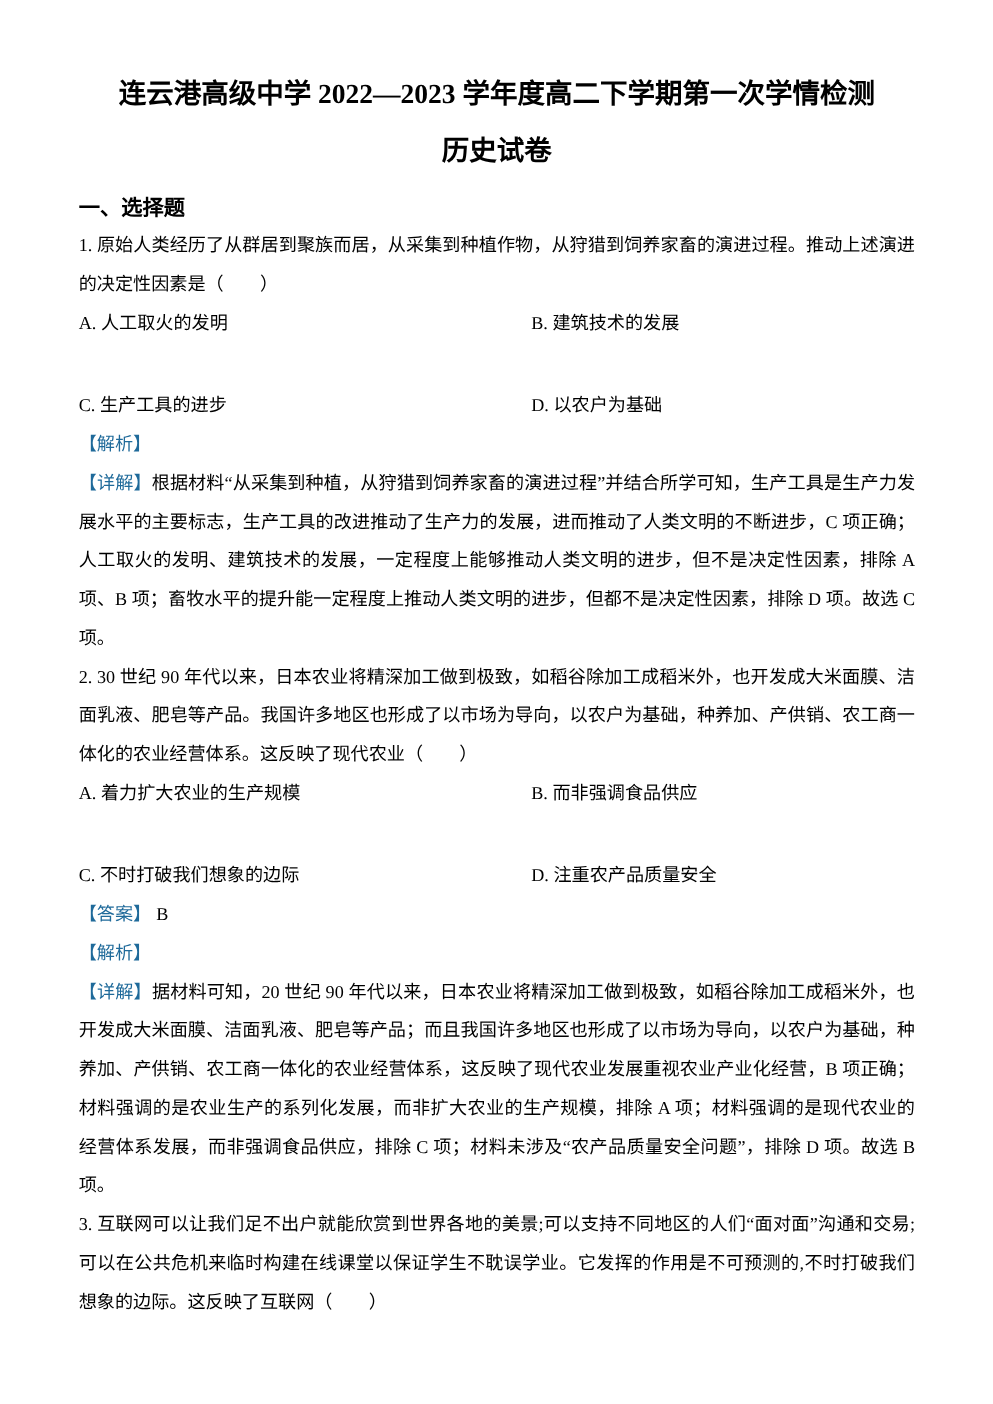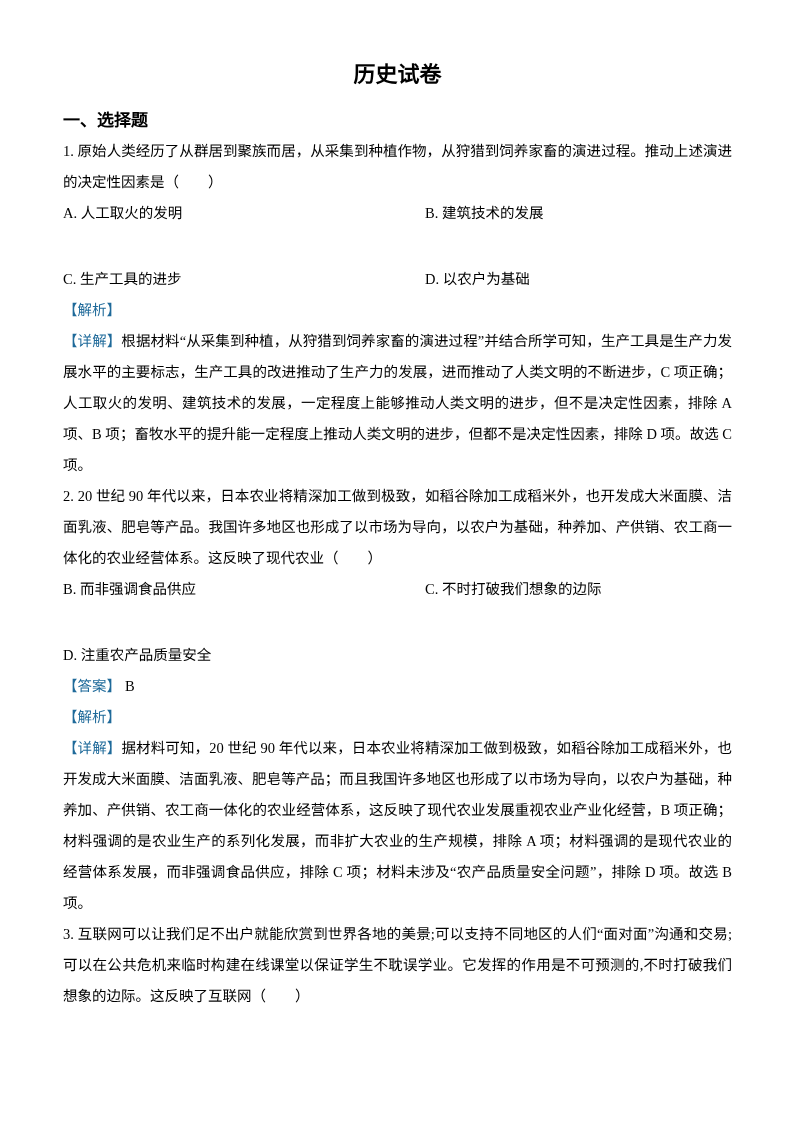--- a/index.html
+++ b/index.html
@@ -51,39 +51,41 @@
   }
   .answer-value {
     margin-left: 4px;
   }
 </style>
 </head>
 <body>
 
 <div class="page">
 
+  <h1 class="title-line">连云港高级中学 2022—2023 学年度高二下学期第一次学情检测</h1>
   <h1 class="title-line">历史试卷</h1>
 
   <div class="section-heading">一、选择题</div>
 
   <div>
     <p class="stem">1. 原始人类经历了从群居到聚族而居，从采集到种植作物，从狩猎到饲养家畜的演进过程。推动上述演进的决定性因素是（　　）</p>
     <div class="opts">
       <span>A. 人工取火的发明</span>
       <span>B. 建筑技术的发展</span>
       <span>C. 生产工具的进步</span>
       <span>D. 以农户为基础</span>
     </div>
     <p class="tag-line"><span class="tag">【解析】</span></p>
     <p class="detail"><span class="tag">【详解】</span><span>根据材料“从采集到种植，从狩猎到饲养家畜的演进过程”并结合所学可知，生产工具是生产力发展水平的主要标志，生产工具的改进推动了生产力的发展，进而推动了人类文明的不断进步，C 项正确；人工取火的发明、建筑技术的发展，一定程度上能够推动人类文明的进步，但不是决定性因素，排除 A 项、B 项；畜牧水平的提升能一定程度上推动人类文明的进步，但都不是决定性因素，排除 D 项。故选 C 项。</span></p>
   </div>
 
   <div>
-    <p class="stem">2. 20 世纪 90 年代以来，日本农业将精深加工做到极致，如稻谷除加工成稻米外，也开发成大米面膜、洁面乳液、肥皂等产品。我国许多地区也形成了以市场为导向，以农户为基础，种养加、产供销、农工商一体化的农业经营体系。这反映了现代农业（　　）</p>
+    <p class="stem">2. 30 世纪 90 年代以来，日本农业将精深加工做到极致，如稻谷除加工成稻米外，也开发成大米面膜、洁面乳液、肥皂等产品。我国许多地区也形成了以市场为导向，以农户为基础，种养加、产供销、农工商一体化的农业经营体系。这反映了现代农业（　　）</p>
     <div class="opts">
+      <span>A. 着力扩大农业的生产规模</span>
       <span>B. 而非强调食品供应</span>
       <span>C. 不时打破我们想象的边际</span>
       <span>D. 注重农产品质量安全</span>
     </div>
     <p class="tag-line"><span class="tag">【答案】</span><span class="answer-value">B</span></p>
     <p class="tag-line"><span class="tag">【解析】</span></p>
     <p class="detail"><span class="tag">【详解】</span><span>据材料可知，20 世纪 90 年代以来，日本农业将精深加工做到极致，如稻谷除加工成稻米外，也开发成大米面膜、洁面乳液、肥皂等产品；而且我国许多地区也形成了以市场为导向，以农户为基础，种养加、产供销、农工商一体化的农业经营体系，这反映了现代农业发展重视农业产业化经营，B 项正确；材料强调的是农业生产的系列化发展，而非扩大农业的生产规模，排除 A 项；材料强调的是现代农业的经营体系发展，而非强调食品供应，排除 C 项；材料未涉及“农产品质量安全问题”，排除 D 项。故选 B 项。</span></p>
   </div>
 
   <div>

